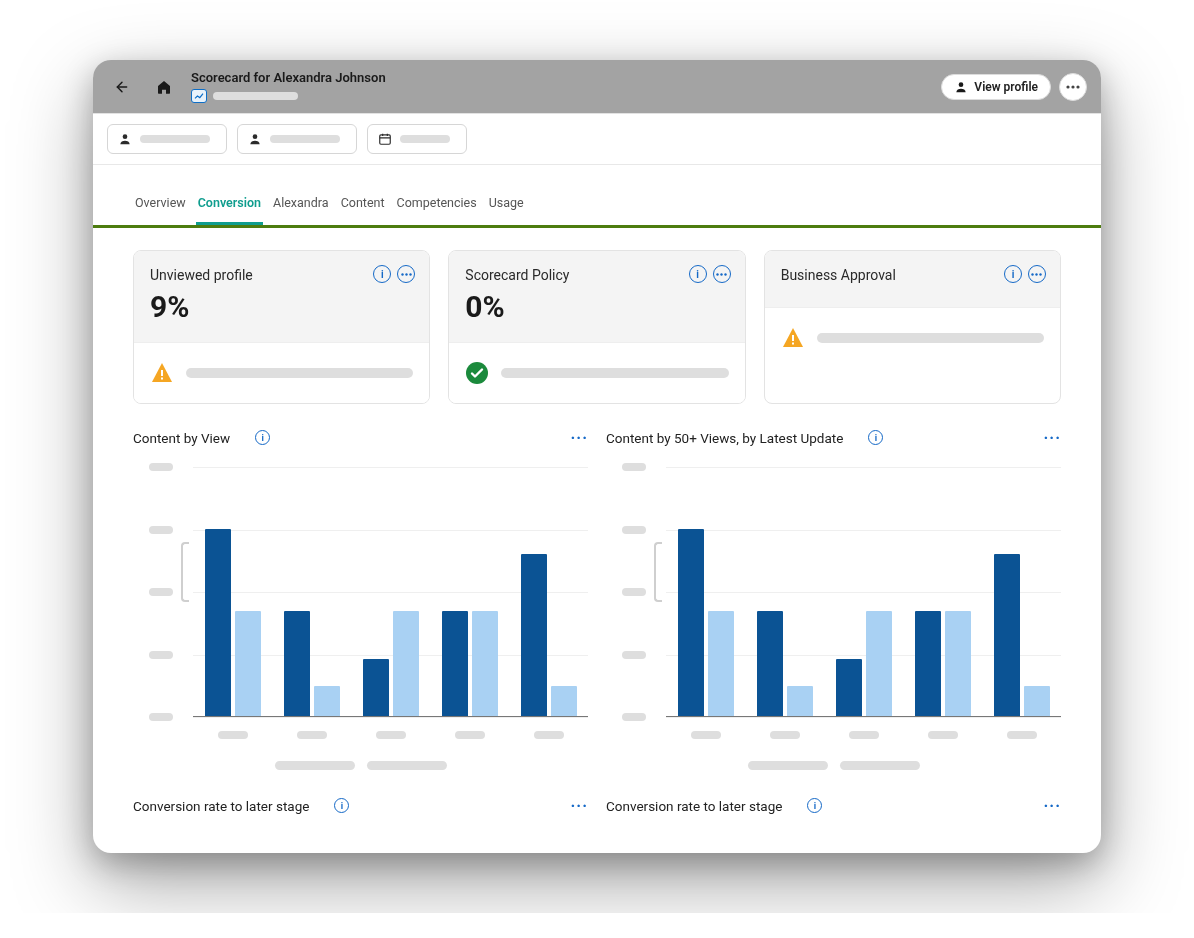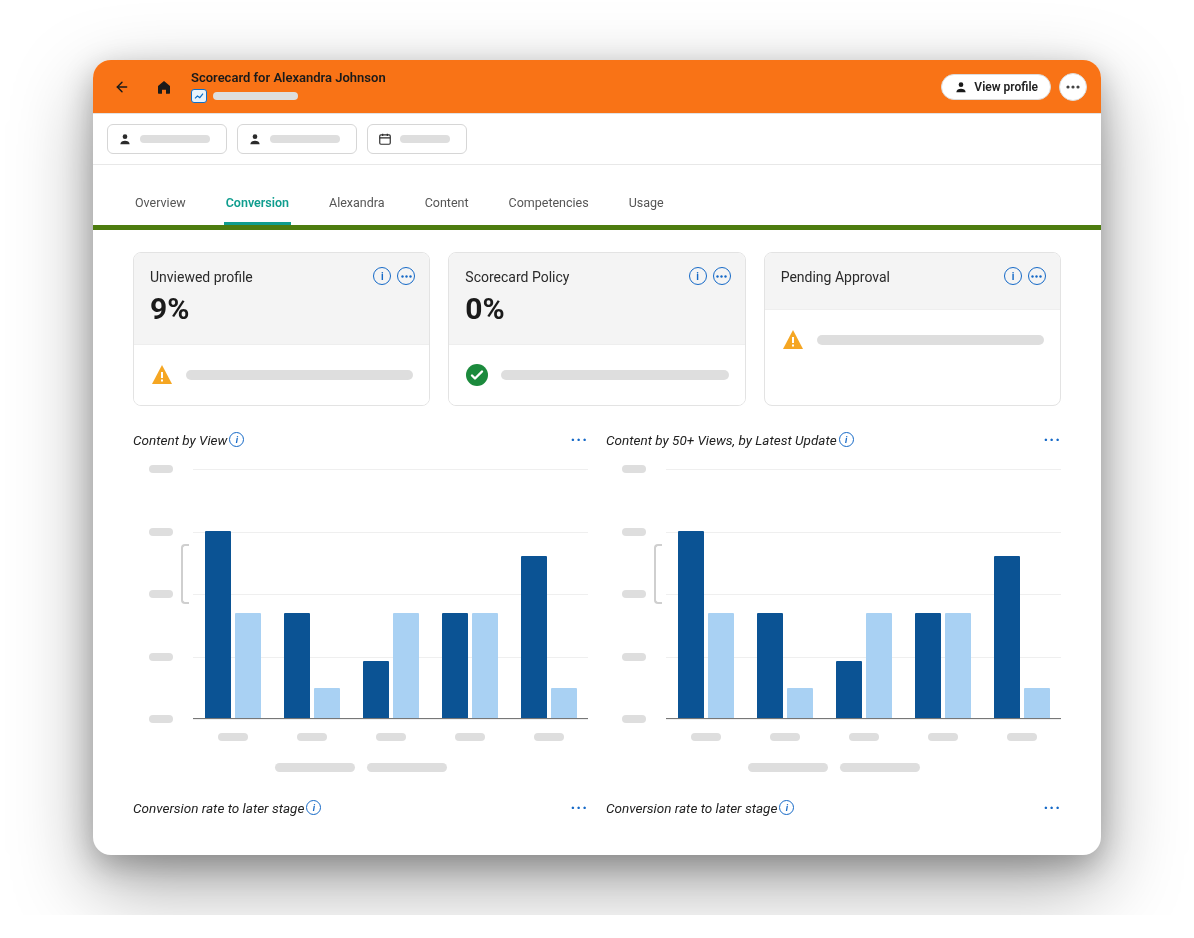--- a/index.html
+++ b/index.html
@@ -13,21 +13,21 @@
   .frame {
     width: 1008px;
     background: #fff;
     border-radius: 18px;
     box-shadow: 0 30px 80px rgba(0,0,0,0.35), 0 10px 30px rgba(0,0,0,0.25);
     overflow: hidden;
   }
   .topbar {
     display: flex; align-items: center; justify-content: space-between;
     padding: 10px 14px;
-    background: #f97316;
+    background: #a3a3a3;
     border-bottom: 1px solid #e2e2e2;
   }
   .tb-left { display:flex; align-items:center; gap: 12px; }
   .iconbtn {
     width: 30px; height: 30px; display:flex; align-items:center; justify-content:center;
     cursor:pointer; border-radius:4px; color:#2b2b2b;
   }
   .crumb { display:flex; flex-direction:column; gap:4px; }
   .crumb-title { font-size:13px; font-weight:600; color:#1a1a1a; }
   .crumb-sub { display:flex; align-items:center; gap:6px; }
@@ -50,21 +50,21 @@
   .filters {
     display:flex; gap:10px; padding:10px 14px; border-bottom:1px solid #e8e8e8; background:#fff;
   }
   .filterchip {
     display:flex; align-items:center; gap:8px;
     background:#fff; border:1px solid #d6d6d6; border-radius:6px;
     padding:7px 10px; width:120px; cursor:pointer;
   }
   .filterchip .skel{ height:8px; width: 70px; }
   .tabs {
-    display:flex; gap:36px; padding:0 40px; border-bottom:5px solid #4d7c0f; margin:18px 0 0 0;
+    display:flex; gap:8px; padding:0 40px; border-bottom:3px solid #4d7c0f; margin:18px 0 0 0;
     align-items:center;
   }
   .tab {
     font-size:12.5px; color:#555; padding:12px 2px; cursor:pointer;
     border-bottom:3px solid transparent;
   }
   .tab.active { color:#0f9d8e; border-bottom-color:#0f9d8e; font-weight:600; }
   .cards { display:flex; gap:18px; padding:22px 40px 6px 40px; }
   .card {
     flex:1; border:1px solid #e3e3e3; border-radius:8px; overflow:hidden;
@@ -81,21 +81,21 @@
     display:flex; align-items:center; justify-content:center; color:#1569c7;
     font-size:10px; font-weight:700; cursor:pointer;
   }
   .more-icn svg { display:block; }
   .card-bottom { padding:18px 16px; display:flex; align-items:center; gap:12px; background:#fff; border-top:1px solid #eee;}
   .statusIcon { width:24px; height:24px; flex:0 0 24px; display:flex; align-items:center; justify-content:center; }
   .card-bottom .skel { flex:1; height:10px; }
   .section-row { display:flex; gap:18px; padding:18px 40px 0 40px; }
   .section { flex:1; }
   .section-hdr { display:flex; align-items:center; justify-content:space-between; margin-bottom:10px; }
-  .sec-left { display:flex; align-items:center; gap:2px;font-style:italic; }
+  .sec-left { display:flex; align-items:center; gap:25px; }
   .sec-title { font-size:13.5px; font-weight:400; color:#222; }
   .info-mini {
     width:15px; height:15px; border:1.5px solid #1569c7; border-radius:50%;
     display:flex; align-items:center; justify-content:center; color:#1569c7;
     font-size:9px; font-weight:700; cursor:pointer;
   }
   .dots3 { color:#1569c7; font-size:16px; font-weight:700; letter-spacing:1px; cursor:pointer; }
   .chart-box { height:300px; position:relative; }
   .grid-line { position:absolute; left:60px; right:0; height:1px; background:#efefef; }
   .ylabel { position:absolute; left:16px; height:8px; width:24px; border-radius:4px; background:#dedede; }
@@ -255,21 +255,21 @@
         <div class="card-icons">
           <div class="info-icn">i</div>
           <div class="more-icn">
               <svg width="11" height="3" viewBox="0 0 11 3" fill="#1569c7">
                 <circle cx="1.5" cy="1.5" r="1.2"></circle>
                 <circle cx="5.5" cy="1.5" r="1.2"></circle>
                 <circle cx="9.5" cy="1.5" r="1.2"></circle>
               </svg>
             </div>
         </div>
-        <div class="card-title">Pending Approval</div>
+        <div class="card-title">Business Approval</div>
       </div>
       <div class="card-bottom">
         <div class="statusIcon">
           <svg width="24" height="24" viewBox="0 0 24 24">
               <path fill="#f5a623" d="M12 2 2 21h20z"></path>
               <rect x="11" y="9" width="2" height="6" fill="#fff"></rect>
               <rect x="11" y="16.5" width="2" height="2" fill="#fff"></rect>
             </svg>
         </div>
         <div class="skel"></div>

